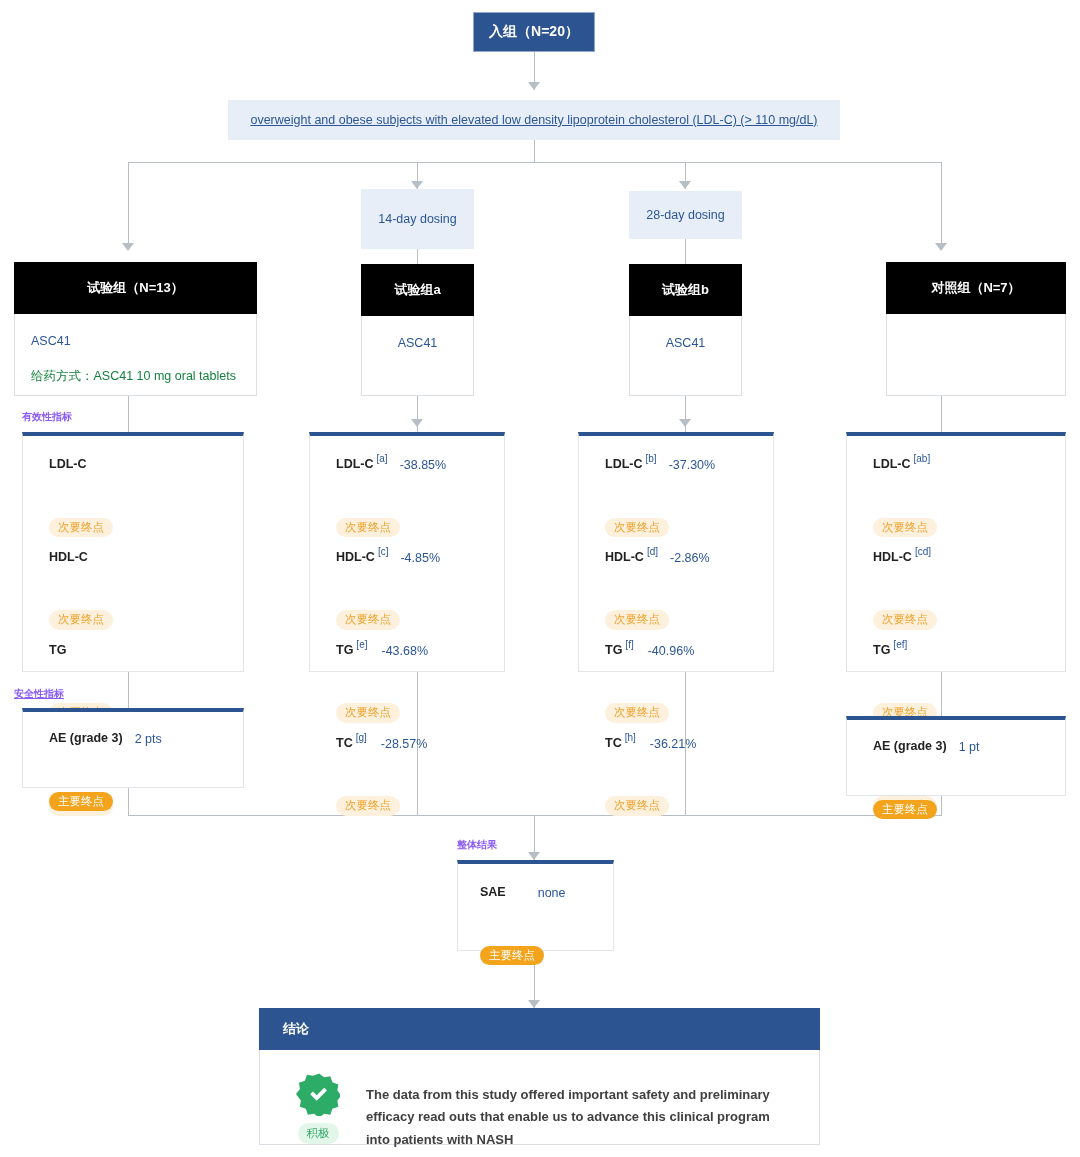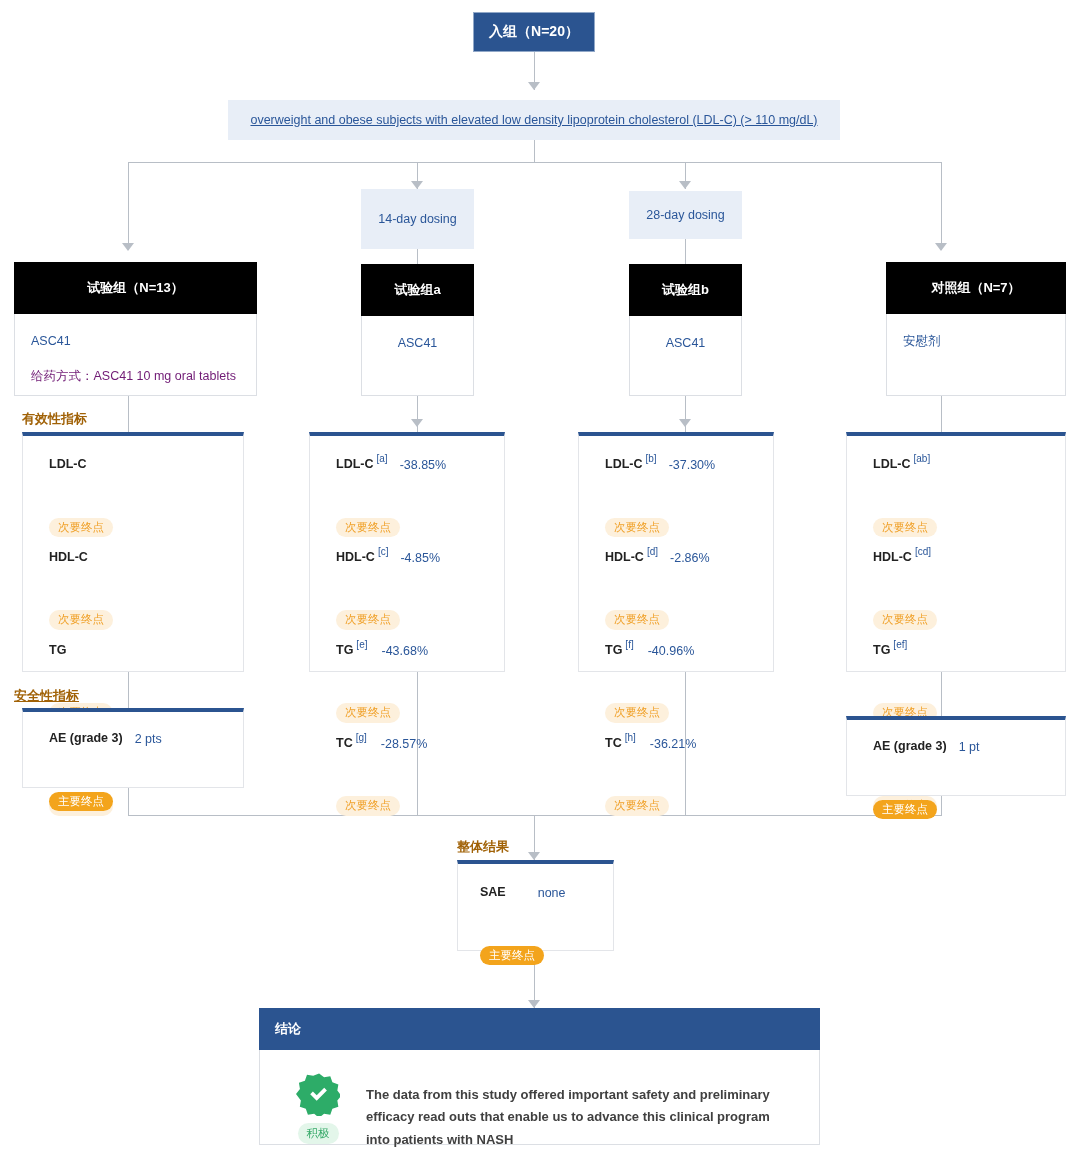--- a/index.html
+++ b/index.html
@@ -56,21 +56,21 @@
     display: flex; align-items: center; justify-content: center;
     margin: -1px -1px 0 -1px;
   }
   .group-body { padding: 18px 16px; }
   .group-body .line {
     color: #2a5699;
     font-size: 12.5px;
     margin-bottom: 16px;
     line-height: 1.5;
   }
-  .group-body .line.plain { color: #701a75; }
+  .group-body .line.plain { color: #15803d; }
   .group-body .line:last-child { margin-bottom: 0; }
   .group-body.centered { text-align: center; }
 
   
   .panel {
     position: absolute;
     background: #ffffff;
     border: 1px solid #e3e5e9;
     border-top: 4px solid #2b5490;
   }
@@ -105,35 +105,35 @@
     border-radius: 10px;
     padding: 2px 9px 3px;
     line-height: 1.25;
     margin-top: 42px;
   }
   .badge.secondary { background: #fdf0dc; color: #f0a12a; }
   .badge.primary   { background: #f3a41c; color: #ffffff; }
 
   .sect-label {
     position: absolute;
-    font-size: 13px; font-weight: bold; color: #a16207;
+    font-size: 10px; font-weight: bold; color: #8b5cf6;
     white-space: nowrap;
   }
 
   
   .concl {
     position: absolute;
     border: 1px solid #dcdfe4;
     background: #ffffff;
   }
   .concl-head {
     background: #2b5490; color: #fff;
     font-weight: bold; font-size: 13px;
     height: 42px; display: flex; align-items: center;
-    padding-left: 16px;
+    padding-left: 24px;
     margin: -1px -1px 0 -1px;
   }
   .concl-body { display: flex; padding: 22px 24px 26px 28px; gap: 18px; }
   .concl-icon { width: 60px; flex: 0 0 60px; text-align: center; }
   .starburst { width: 44px; height: 44px; margin: 0 auto; display: block; }
   .pos-pill {
     display: inline-block;
     margin-top: 7px;
     background: #e3f6ea; color: #3aab6c;
     font-size: 11.5px; border-radius: 11px;
@@ -225,23 +225,20 @@
 
   <div class="group" style="left:629px; top:264px; width:113px; height:132px;">
     <div class="group-head">试验组b</div>
     <div class="group-body centered">
       <div class="line">ASC41</div>
     </div>
   </div>
 
   <div class="group" style="left:886px; top:262px; width:180px; height:134px;">
     <div class="group-head">对照组（N=7）</div>
-    <div class="group-body">
-      <div class="line">安慰剂</div>
-    </div>
   </div>
 
   <div class="sect-label" style="left:22px; top:410px;">有效性指标</div>
   <div class="sect-label" style="left:14px; top:687px;text-decoration:underline;">安全性指标</div>
   <div class="sect-label" style="left:457px; top:838px;">整体结果</div>
 
   <div class="panel" style="left:22px; top:432px; width:222px; height:240px;">
     <div class="panel-inner">
       <div class="metric">
         <div class="metric-row">

